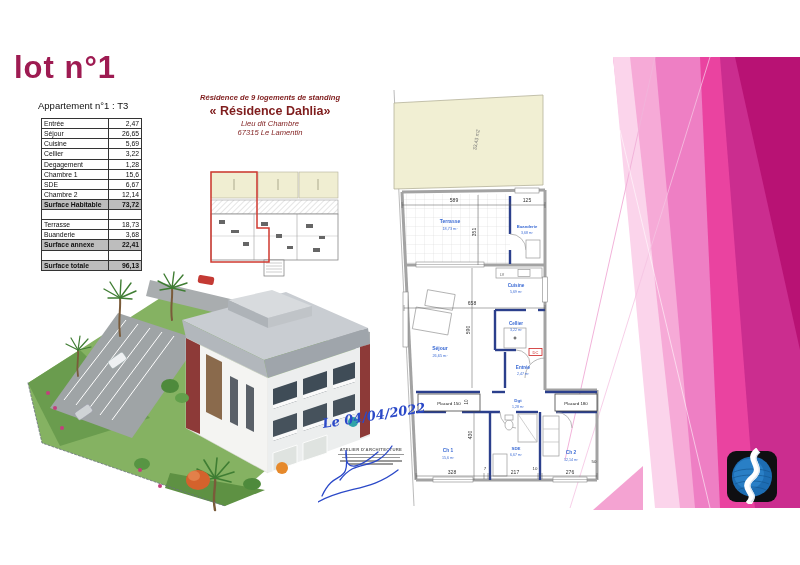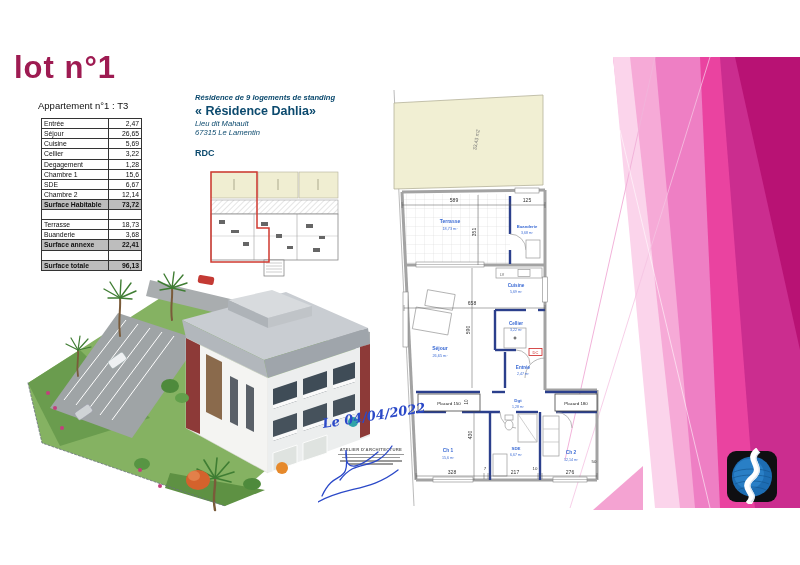--- a/index.html
+++ b/index.html
@@ -12,21 +12,21 @@
 
   table.surfaces { position:absolute; left:41px; top:118px; border-collapse:collapse;
                    border:1.5px solid #000; background:#fff; }
   table.surfaces td { border:1px solid #333; font-size:6.8px; line-height:1.05;
                       padding:1px 2px; height:7px; color:#111; }
   table.surfaces td.lbl { width:62px; text-align:left; }
   table.surfaces td.val { width:28px; text-align:right; }
   table.surfaces tr.sum td { background:#bdbdbd; font-weight:bold; }
   table.surfaces tr.spacer td { background:#fff; }
 
-  .project-block { left:195px; top:93px; width:184px; text-align:left; color:#0c4a6e; }
+  .project-block { left:178px; top:93px; width:184px; text-align:center; color:#7f1d1d; }
   .proj-line1 { font-size:7.6px; font-style:italic; font-weight:600; }
   .proj-name  { font-size:12.5px; font-weight:bold; margin:2px 0 1px 0; }
   .proj-line3, .proj-line4 { font-size:7.6px; font-style:italic; }
   .proj-floor { font-size:9px; font-weight:bold; margin-top:11px; }
 
   .date-note { left:322px; top:408px; font-family:"DejaVu Serif", serif; font-style:italic;
                font-weight:bold; font-size:13px; color:#2b49c8; transform:rotate(-9deg); }
   .stamp { left:331px; top:447px; width:80px; text-align:center; color:#666; }
   .stamp .s1 { font-size:4.2px; font-weight:bold; letter-spacing:.3px; }
   .stamp .bar { height:1.6px; background:#9a9a9a; margin:1.6px auto; }
@@ -121,23 +121,22 @@
       <tr class="sum">
           <td class="lbl">Surface totale</td>
           <td class="val">96,13</td>
         </tr>
     </tbody>
   </table>
 
   <div class="abs project-block">
     <div class="proj-line1">Résidence de 9 logements de standing</div>
     <div class="proj-name">« Résidence Dahlia»</div>
-    <div class="proj-line3">Lieu dit Mahault</div>
+    <div class="proj-line3">Lieu dit Chambre</div>
     <div class="proj-line4">67315 Le Lamentin</div>
-    <div class="proj-floor">RDC</div>
   </div>
 
   <svg class="abs" style="left:201px; top:170px;" width="145" height="110" viewBox="0 0 145 110">
     <defs>
       <pattern id="hch" width="4" height="4" patternUnits="userSpaceOnUse" patternTransform="rotate(45)">
         <line x1="0" y1="0" x2="0" y2="4" stroke="#b5b5b5" stroke-width="0.7"></line>
       </pattern>
     </defs>
     <g>
       <rect x="10" y="2" width="46" height="26" fill="#f0eed2" stroke="#b3b09a" stroke-width="0.6"></rect>

